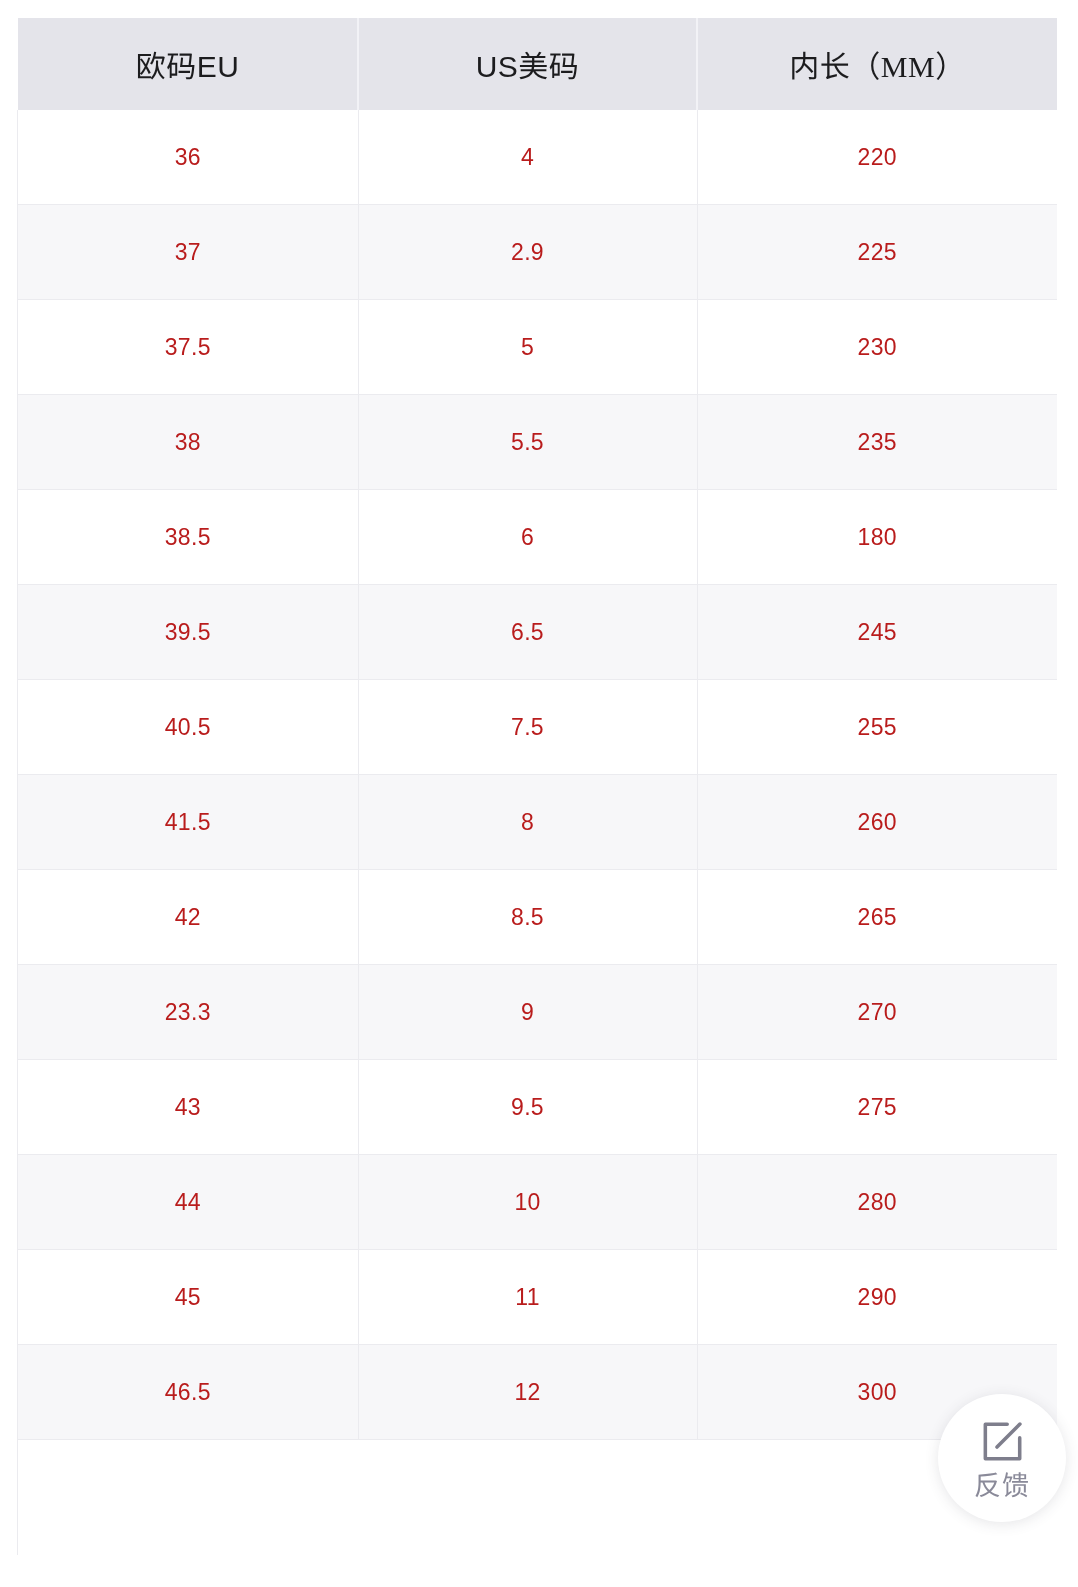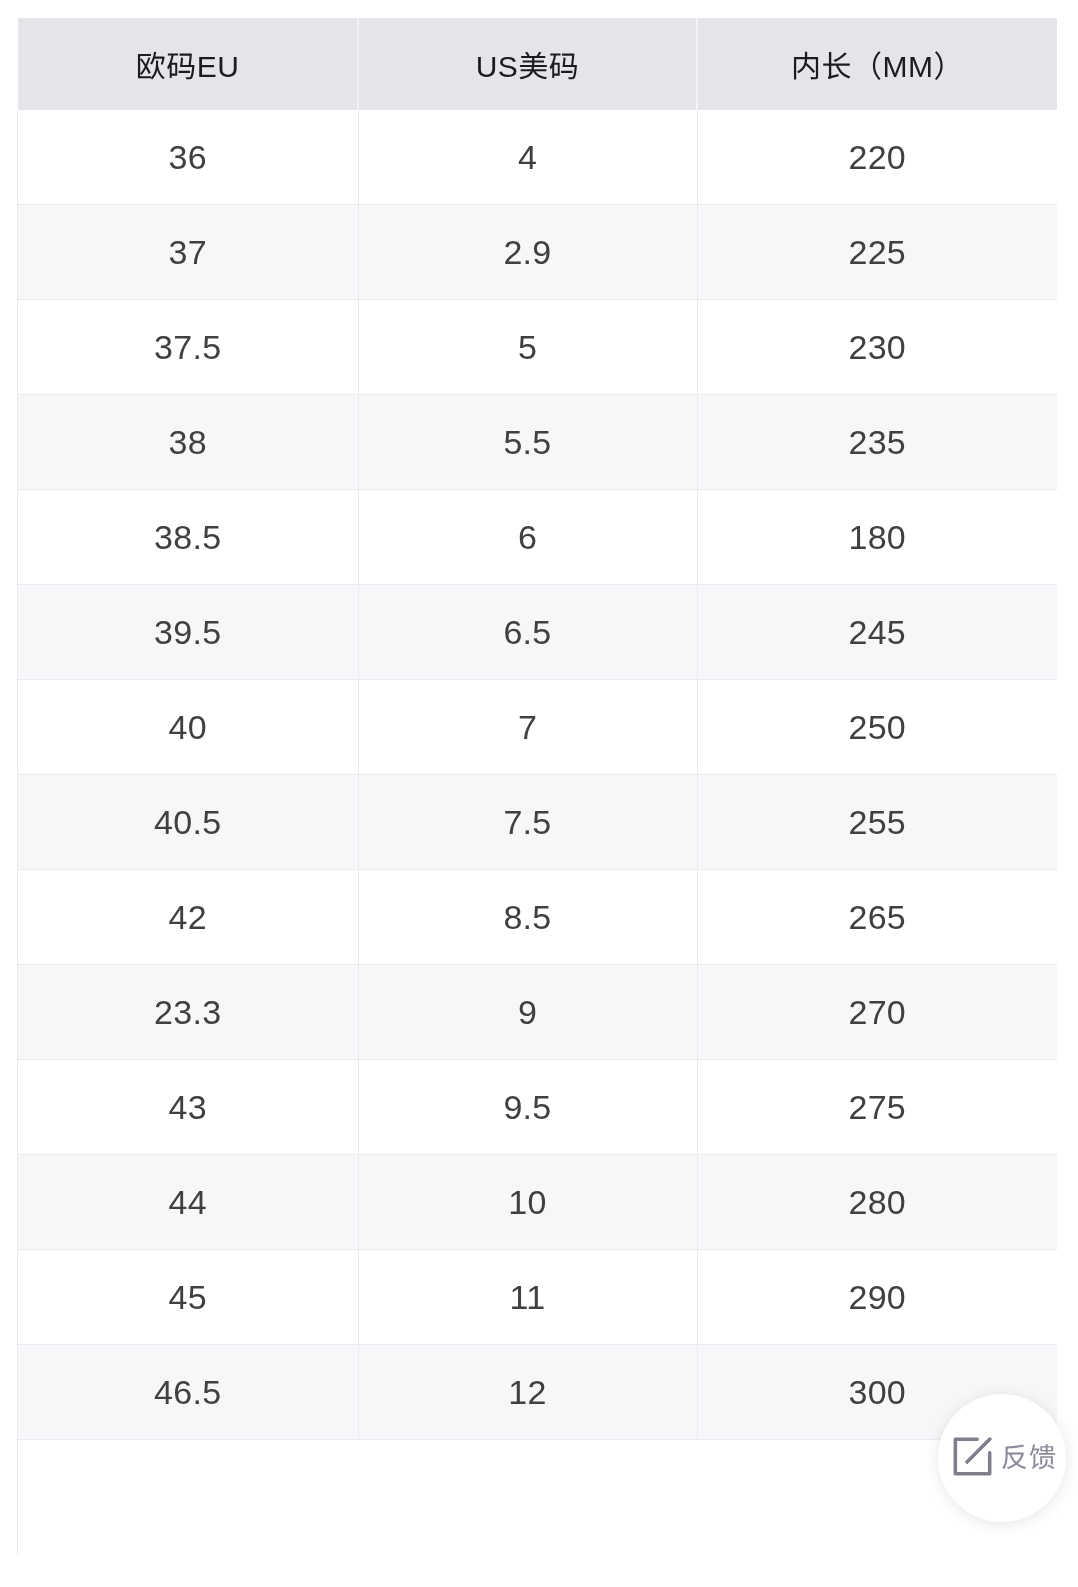--- a/index.html
+++ b/index.html
@@ -62,27 +62,28 @@
     height: 92px;
     font-size: 30px;
     font-weight: 400;
     color: #1c1c1e;
     letter-spacing: 0.5px;
     border-right: 2px solid #f2f2f6;
     border-bottom: none;
   }
   table.size-table thead th:last-child {
     border-right: none;
+    font-family: Liberation Serif, serif;
   }
 
   table.size-table tbody td {
     height: 94px;
-    font-size: 34px;
+    font-size: 23px;
     font-weight: 400;
-    color: #404040;
+    color: #b91c1c;
     letter-spacing: 0.3px;
   }
 
   table.size-table tbody tr:nth-child(odd)  td { background: #ffffff; }
   table.size-table tbody tr:nth-child(even) td { background: #f7f7f9; }
 
   
   .outer-left {
     position: absolute;
     left: 17px;
@@ -96,21 +97,21 @@
   .feedback-fab {
     position: absolute;
     left: 938px;
     top: 1394px;
     width: 128px;
     height: 128px;
     border-radius: 50%;
     background: #ffffff;
     box-shadow: 0 2px 14px rgba(60, 60, 80, 0.13);
     display: flex;
-    flex-direction: row;
+    flex-direction: column;
     align-items: center;
     justify-content: center;
     gap: 4px;
     cursor: pointer;
     z-index: 5;
   }
   .feedback-fab .fb-icon {
     width: 50px;
     height: 50px;
     display: block;
@@ -169,28 +170,28 @@
           <td>38.5</td>
           <td>6</td>
           <td>180</td>
         </tr>
         <tr>
           <td>39.5</td>
           <td>6.5</td>
           <td>245</td>
         </tr>
         <tr>
-          <td>40</td>
-          <td>7</td>
-          <td>250</td>
-        </tr>
-        <tr>
           <td>40.5</td>
           <td>7.5</td>
           <td>255</td>
+        </tr>
+        <tr>
+          <td>41.5</td>
+          <td>8</td>
+          <td>260</td>
         </tr>
         <tr>
           <td>42</td>
           <td>8.5</td>
           <td>265</td>
         </tr>
         <tr>
           <td>23.3</td>
           <td>9</td>
           <td>270</td>

